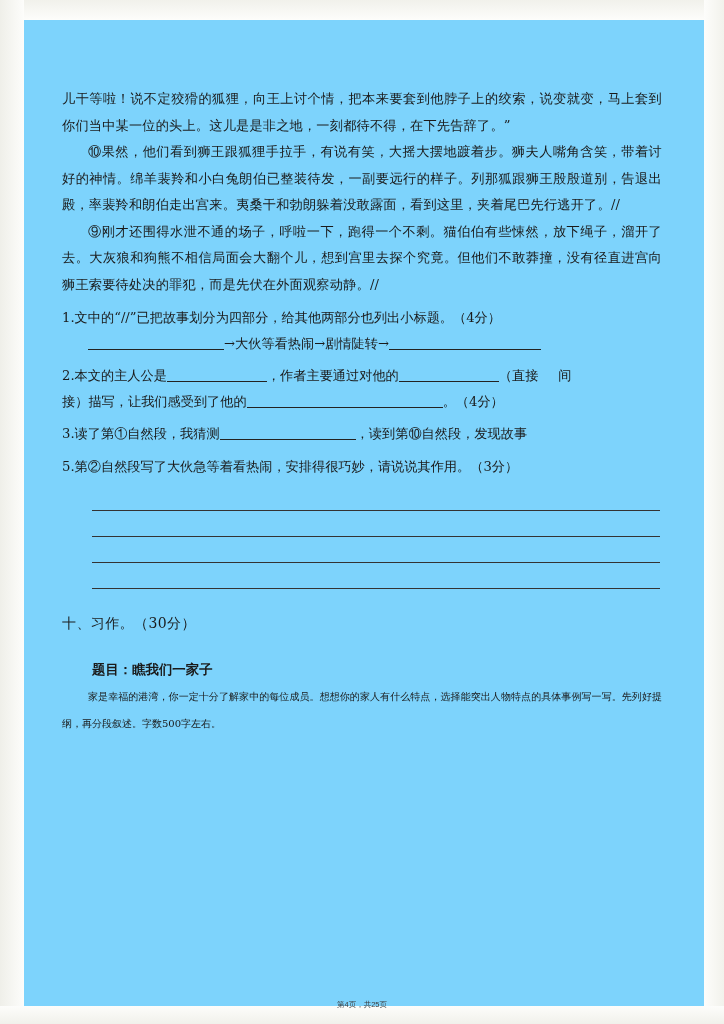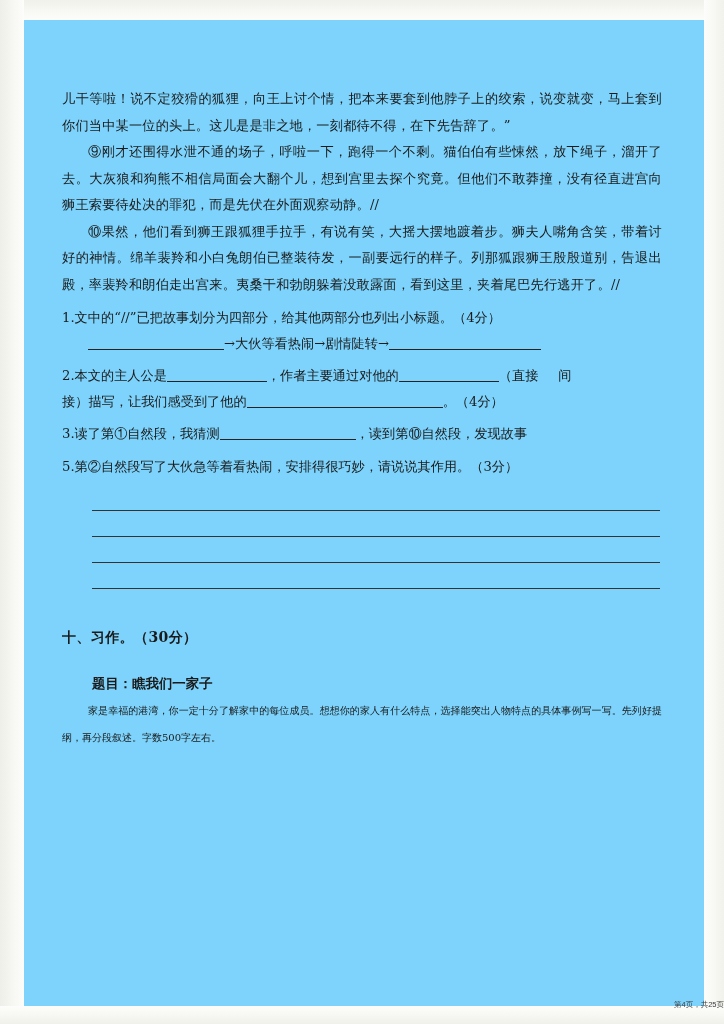--- a/index.html
+++ b/index.html
@@ -73,23 +73,23 @@
   .answer-lines {
     margin-top: 6px;
   }
   .answer-lines .aline {
     border-bottom: 1px solid #333;
     height: 25px;
     margin-left: 30px;
     margin-right: 2px;
   }
   .section-head {
-    margin-top: 40px;
+    margin-top: 26px;
     font-size: 14px;
-    font-weight: bold;
+    font-weight: normal;
     letter-spacing: 0.4px;
   }
   .comp-title {
     margin-top: 24px;
     padding-left: 30px;
     font-size: 13.4px;
     font-weight: bold;
     line-height: 25px;
   }
   .comp-body {
@@ -97,21 +97,21 @@
     font-size: 10px;
     line-height: 26.5px;
     text-align: justify;
     text-indent: 26px;
   }
   .footer {
     position: absolute;
     left: 0;
     right: 0;
     bottom: 14px;
-    text-align: right;
+    text-align: center;
     font-size: 7.5px;
     color: #3b3b3b;
     font-family: "Liberation Sans", sans-serif;
   }
   .scan-edge-l {
     position: absolute;
     left: 0; top: 0; bottom: 0; width: 24px;
     background: linear-gradient(to right, #efefe9, #fdfdfb);
   }
   .scan-edge-r {
@@ -136,22 +136,22 @@
 <div class="page">
   <div class="scan-edge-t"></div>
   <div class="scan-edge-l"></div>
   <div class="scan-edge-r"></div>
   <div class="scan-edge-b"></div>
 
   <div class="sheet">
 
     <div>
       <p class="para">儿干等啦！说不定狡猾的狐狸，向王上讨个情，把本来要套到他脖子上的绞索，说变就变，马上套到你们当中某一位的头上。这儿是是非之地，一刻都待不得，在下先告辞了。”</p>
+      <p class="para indent">⑩果然，他们看到狮王跟狐狸手拉手，有说有笑，大摇大摆地踱着步。狮夫人嘴角含笑，带着讨好的神情。绵羊裴羚和小白兔朗伯已整装待发，一副要远行的样子。列那狐跟狮王殷殷道别，告退出殿，率裴羚和朗伯走出宫来。夷桑干和勃朗躲着没敢露面，看到这里，夹着尾巴先行逃开了。//</p>
       <p class="para indent">⑨刚才还围得水泄不通的场子，呼啦一下，跑得一个不剩。猫伯伯有些悚然，放下绳子，溜开了去。大灰狼和狗熊不相信局面会大翻个儿，想到宫里去探个究竟。但他们不敢莽撞，没有径直进宫向狮王索要待处决的罪犯，而是先伏在外面观察动静。//</p>
-      <p class="para indent">⑩果然，他们看到狮王跟狐狸手拉手，有说有笑，大摇大摆地踱着步。狮夫人嘴角含笑，带着讨好的神情。绵羊裴羚和小白兔朗伯已整装待发，一副要远行的样子。列那狐跟狮王殷殷道别，告退出殿，率裴羚和朗伯走出宫来。夷桑干和勃朗躲着没敢露面，看到这里，夹着尾巴先行逃开了。//</p>
     </div>
 
     <div class="qblock q">
       <span class="q-line">
         <span>1.</span><span>文中的“//”已把故事划分为四部分，给其他两部分也列出小标题。（4分）</span>
       </span>
       <span class="q-sub">
         <span class="blank b130"></span><span>→大伙等看热闹→剧情陡转→</span><span class="blank b150"></span>
       </span>
     </div>

